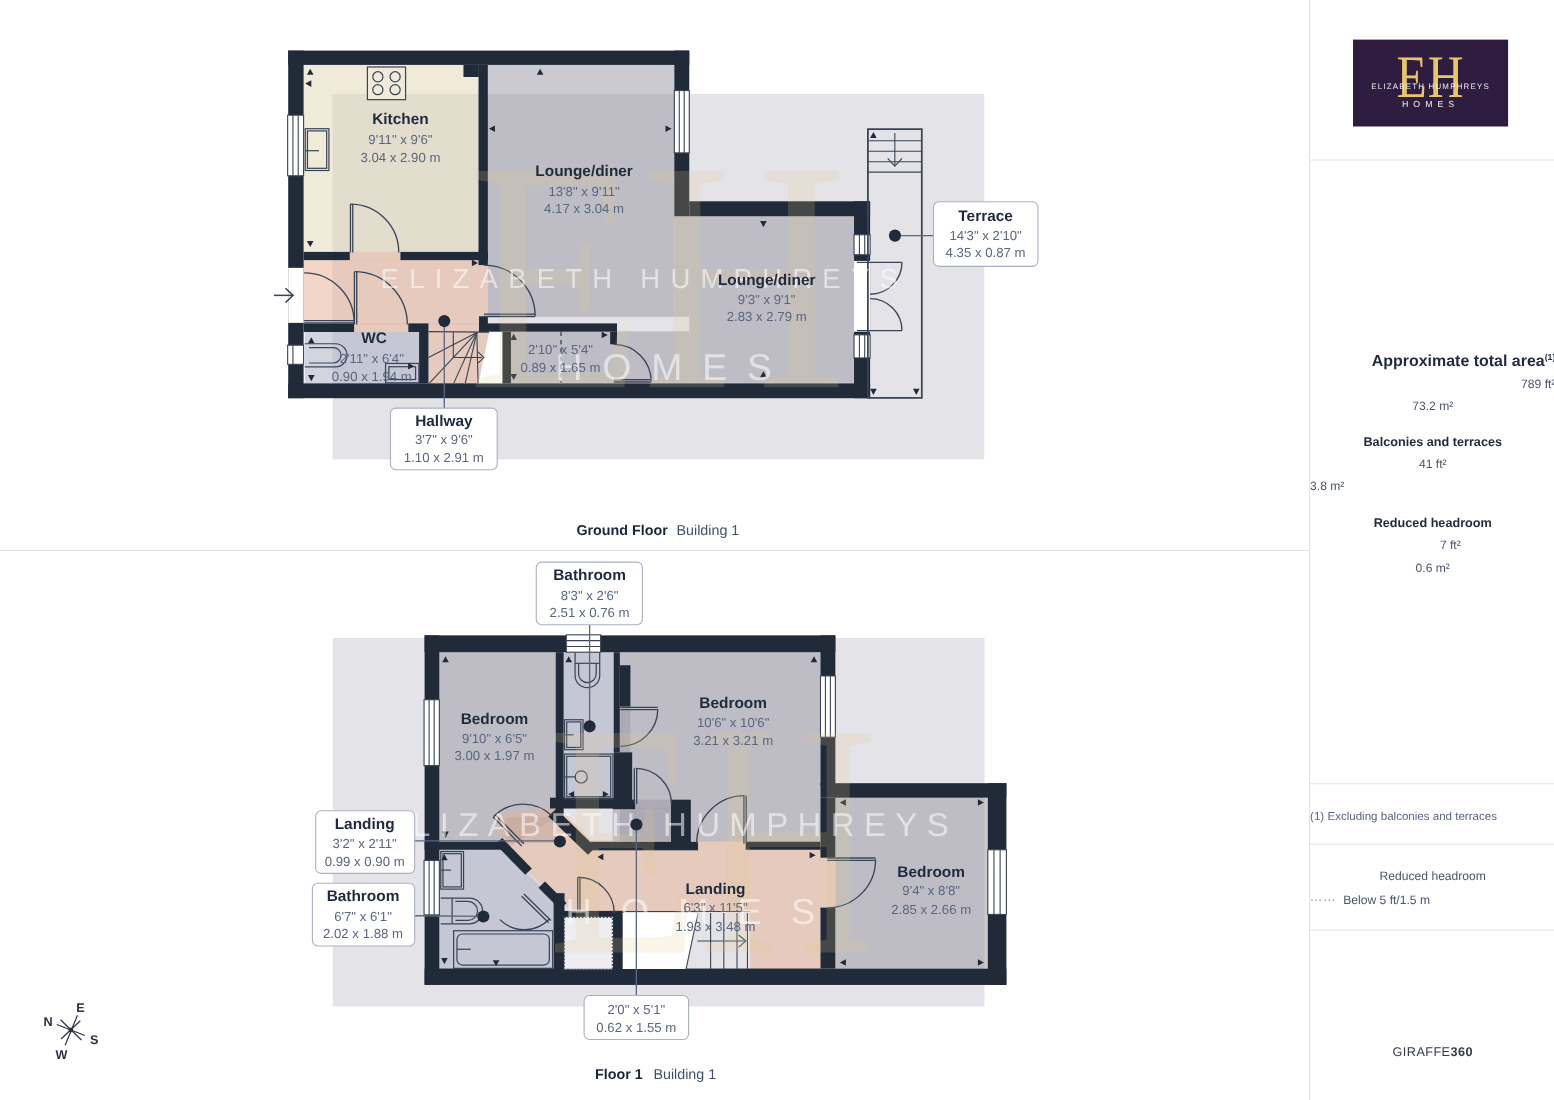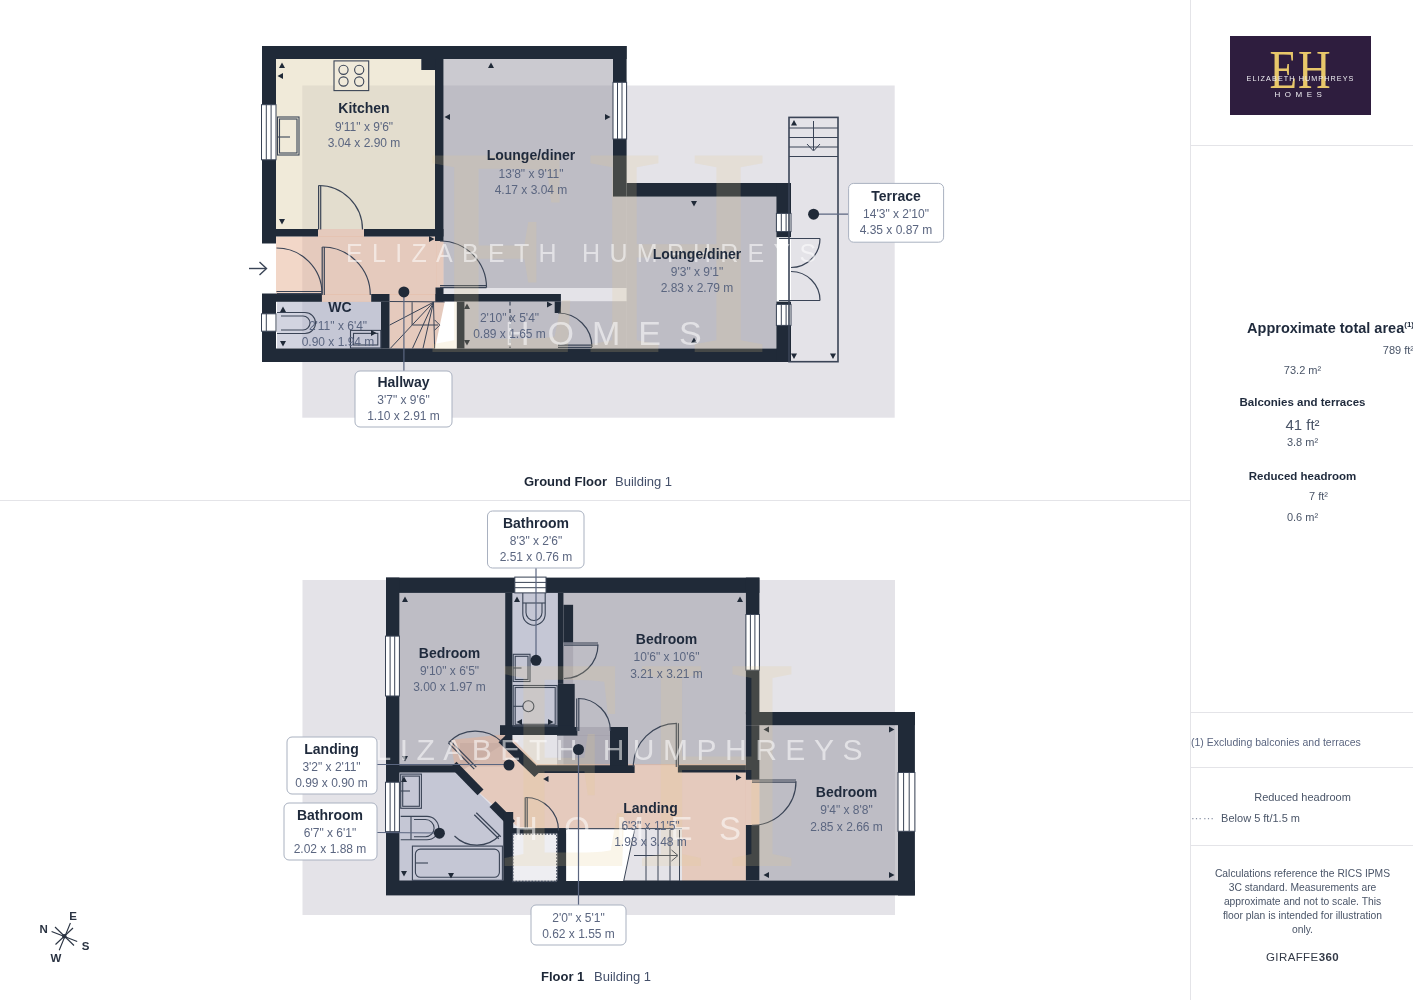--- a/index.html
+++ b/index.html
@@ -557,29 +557,28 @@
     <div style="position:absolute;left:0;top:37.5px;width:141px;text-align:center;font-size:7.2px;color:#efeef2;letter-spacing:1.1px;white-space:nowrap;">ELIZABETH HUMPHREYS</div>
     <div style="position:absolute;left:0;top:54px;width:141px;text-align:center;font-size:8px;color:#efeef2;letter-spacing:4.5px;">HOMES</div>
   </div>
 
   <div style="position:absolute;left:0;top:145px;width:223px;border-top:1px solid #e4e4e8;"></div>
 
   <div style="position:absolute;left:0;top:320px;width:223px;text-align:right;font-size:14.5px;font-weight:bold;color:#1f2a3c;">Approximate total area<sup style="font-size:8px;">(1)</sup></div>
   <div style="position:absolute;left:0;top:344px;width:223px;text-align:right;font-size:11px;color:#4a5568;">789 ft²</div>
   <div style="position:absolute;left:0;top:364px;width:223px;text-align:center;font-size:11px;color:#4a5568;">73.2 m²</div>
   <div style="position:absolute;left:0;top:396px;width:223px;text-align:center;font-size:11.5px;font-weight:bold;color:#1f2a3c;">Balconies and terraces</div>
-  <div style="position:absolute;left:0;top:416px;width:223px;text-align:center;font-size:15px;color:#4a5568;">41 ft²</div>
-  <div style="position:absolute;left:0;top:436px;width:223px;text-align:center;font-size:11px;color:#4a5568;">3.8 m²</div>
+  <div style="position:absolute;left:0;top:416px;width:223px;text-align:center;font-size:11px;color:#4a5568;">41 ft²</div>
+  <div style="position:absolute;left:0;top:436px;width:223px;text-align:left;font-size:11px;color:#4a5568;">3.8 m²</div>
   <div style="position:absolute;left:0;top:470px;width:223px;text-align:center;font-size:11.5px;font-weight:bold;color:#1f2a3c;">Reduced headroom</div>
   <div style="position:absolute;left:16px;top:490px;width:223px;text-align:center;font-size:11px;color:#4a5568;">7 ft²</div>
   <div style="position:absolute;left:0;top:511px;width:223px;text-align:center;font-size:11px;color:#4a5568;">0.6 m²</div>
 
   <div style="position:absolute;left:0;top:712px;width:223px;border-top:1px solid #e4e4e8;"></div>
   <div style="position:absolute;left:0;top:736px;width:223px;font-size:10.5px;color:#5b6680;">(1) Excluding balconies and terraces</div>
 
   <div style="position:absolute;left:0;top:767px;width:223px;border-top:1px solid #e4e4e8;"></div>
   <div style="position:absolute;left:0;top:791px;width:223px;text-align:center;font-size:11px;color:#4a5568;">Reduced headroom</div>
   <div style="position:absolute;left:0;top:812px;width:223px;text-align:left;font-size:11px;color:#4a5568;"><span style="color:#8b93a6;letter-spacing:1px;">⋯⋯</span>&nbsp;&nbsp;Below 5 ft/1.5 m</div>
 
   <div style="position:absolute;left:0;top:845px;width:223px;border-top:1px solid #e4e4e8;"></div>
-  <div style="position:absolute;left:0;top:867px;width:223px;text-align:center;font-size:10.3px;line-height:14px;color:#4a5568;">Calculations reference the RICS IPMS<br>3C standard. Measurements are<br>approximate and not to scale. This<br>floor plan is intended for illustration<br>only.</div>
   <div style="position:absolute;left:0;top:951px;width:223px;text-align:center;font-size:11.5px;letter-spacing:0.4px;color:#333a47;">GIRAFFE<b>360</b></div>
 </div>
 
 </body></html>

